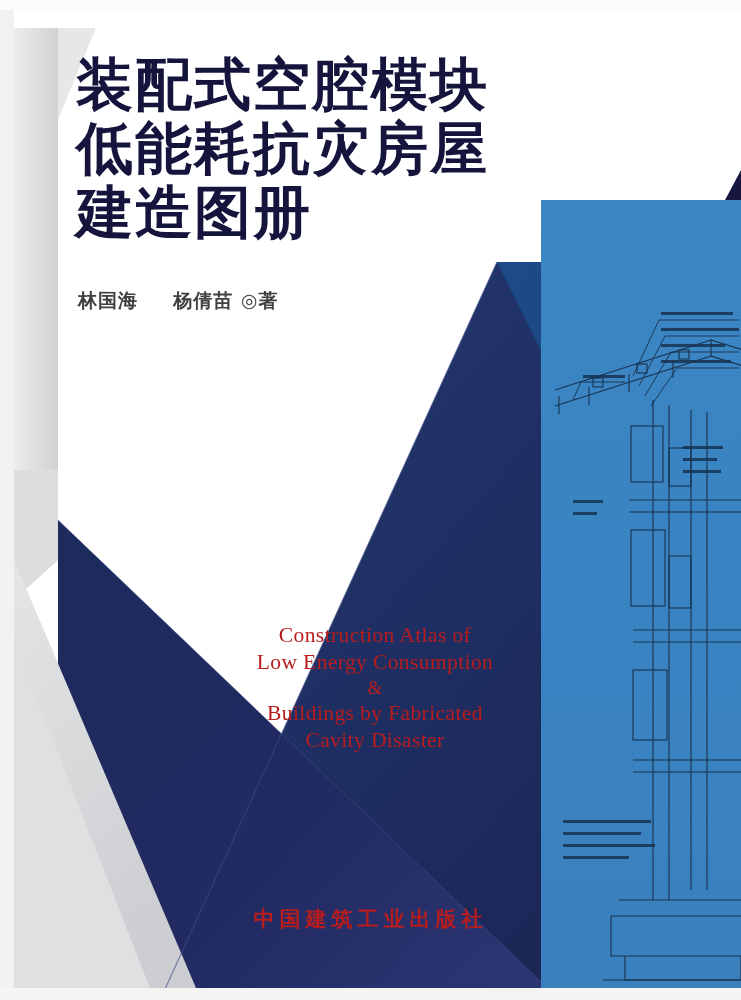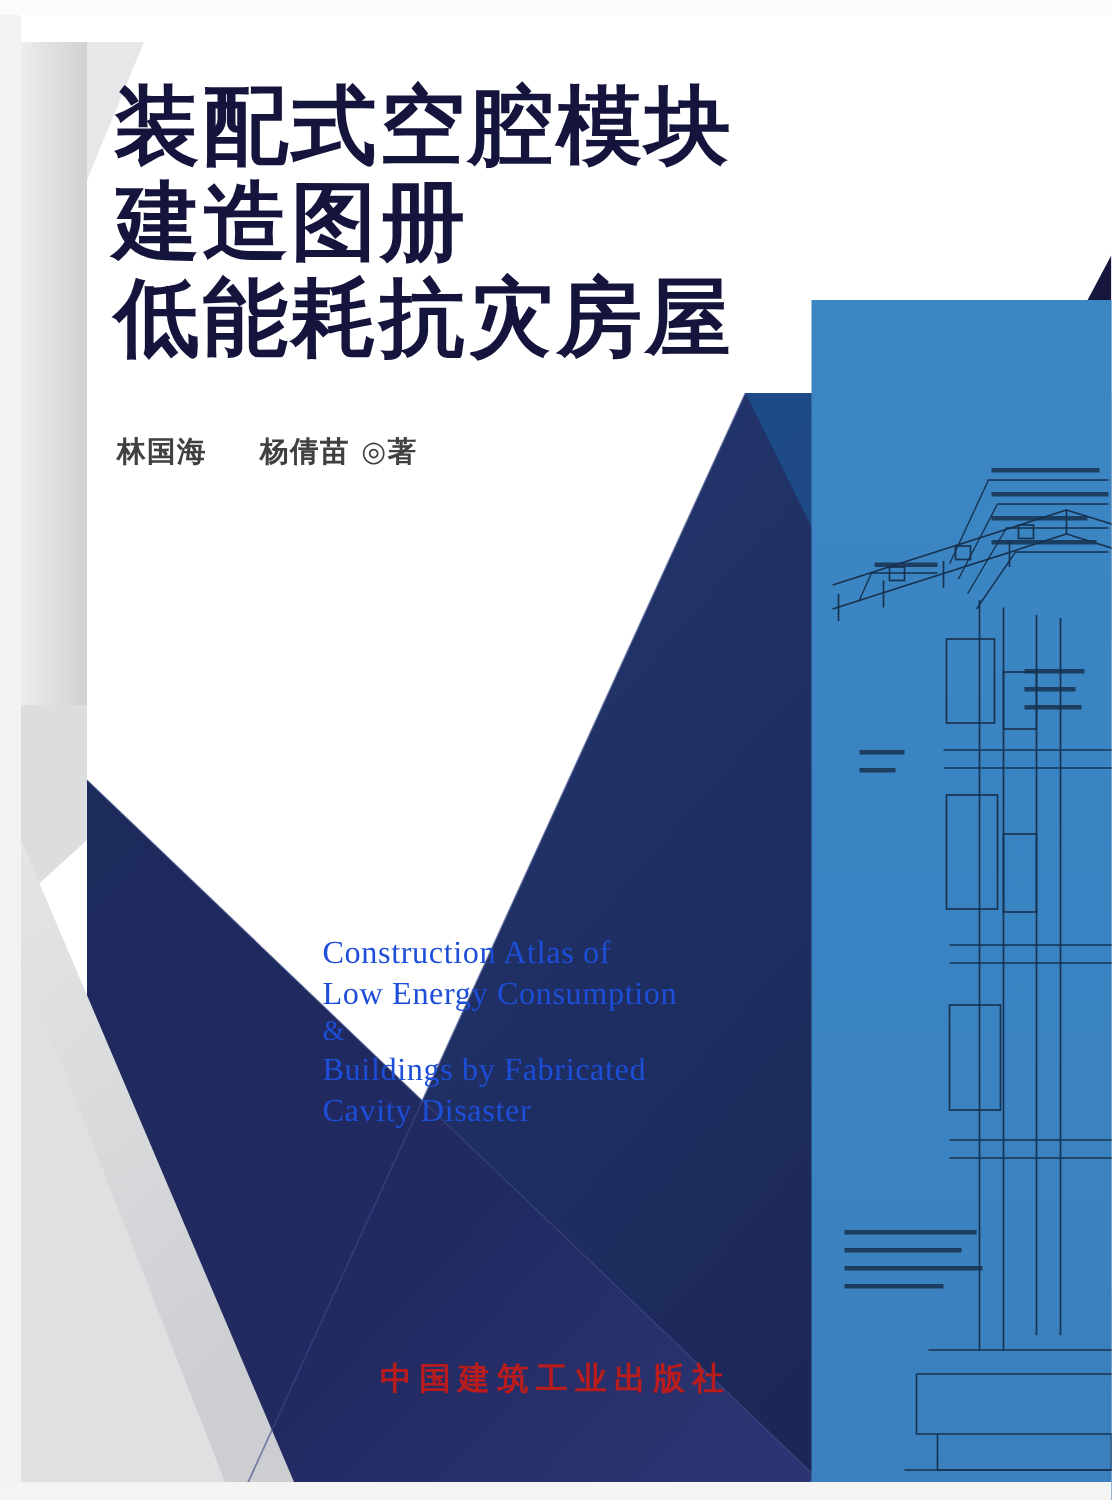--- a/index.html
+++ b/index.html
@@ -104,24 +104,25 @@
   }
   .authors .sp { display: inline-block; width: 20px; }
 
   
   .en-title {
     position: absolute;
     left: 215px;
     top: 622px;
     width: 320px;
     z-index: 20;
+    text-align: center;
     font-family: "Liberation Serif", serif;
     font-size: 21.5px;
     line-height: 27px;
-    color: #1d4ed8;
+    color: #b91c1c;
     letter-spacing: 0.4px;
   }
   .en-title .amp {
     font-size: 19px;
     line-height: 24px;
   }
 
   
   .publisher {
     position: absolute;
@@ -275,22 +276,22 @@
       <rect x="150" y="270" width="38" height="3"></rect>
       <rect x="30" y="620" width="88" height="3"></rect>
       <rect x="30" y="632" width="78" height="3"></rect>
       <rect x="30" y="644" width="92" height="3"></rect>
       <rect x="30" y="656" width="66" height="3"></rect>
     </g>
   </svg>
 
   <div class="title-block">
     <div class="title-line">装配式空腔模块</div>
+    <div class="title-line">低能耗抗灾房屋</div>
     <div class="title-line">建造图册</div>
-    <div class="title-line">低能耗抗灾房屋</div>
   </div>
 
   <div class="authors">
     <span>林国海</span>
     <span class="sp"></span>
     <span>杨倩苗</span>
     <span>◎著</span>
   </div>
 
   <div class="en-title">

